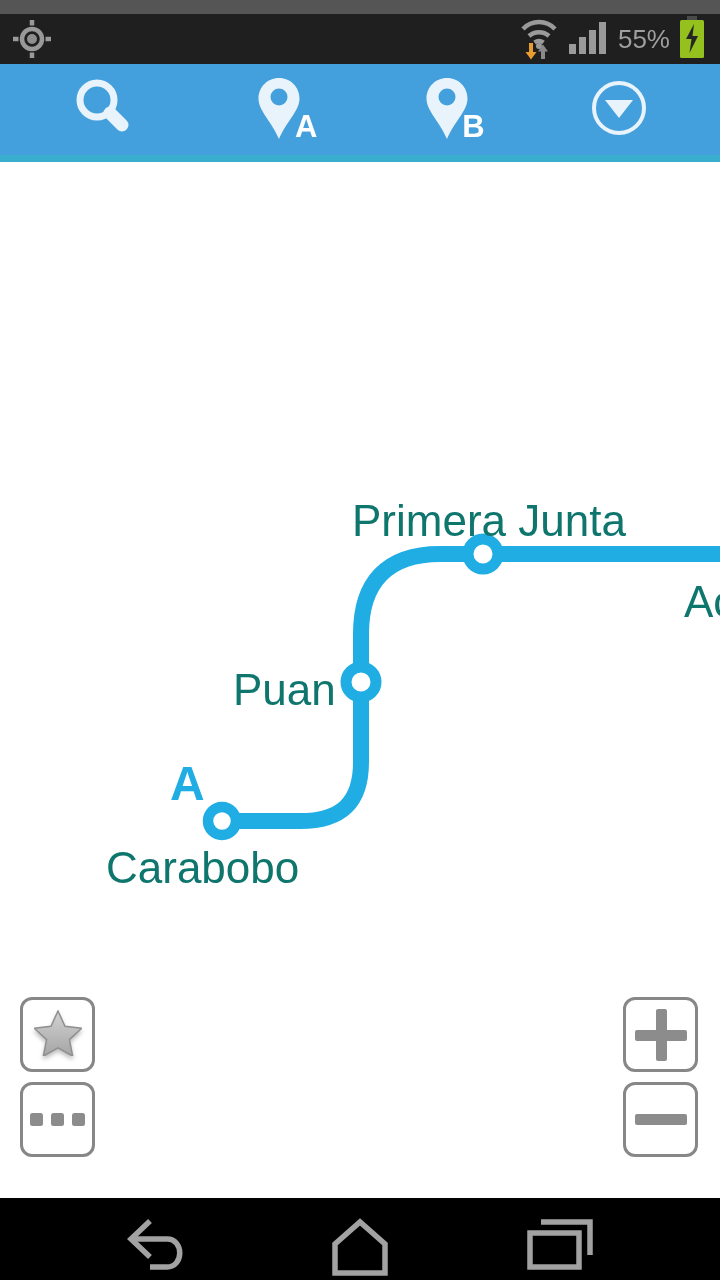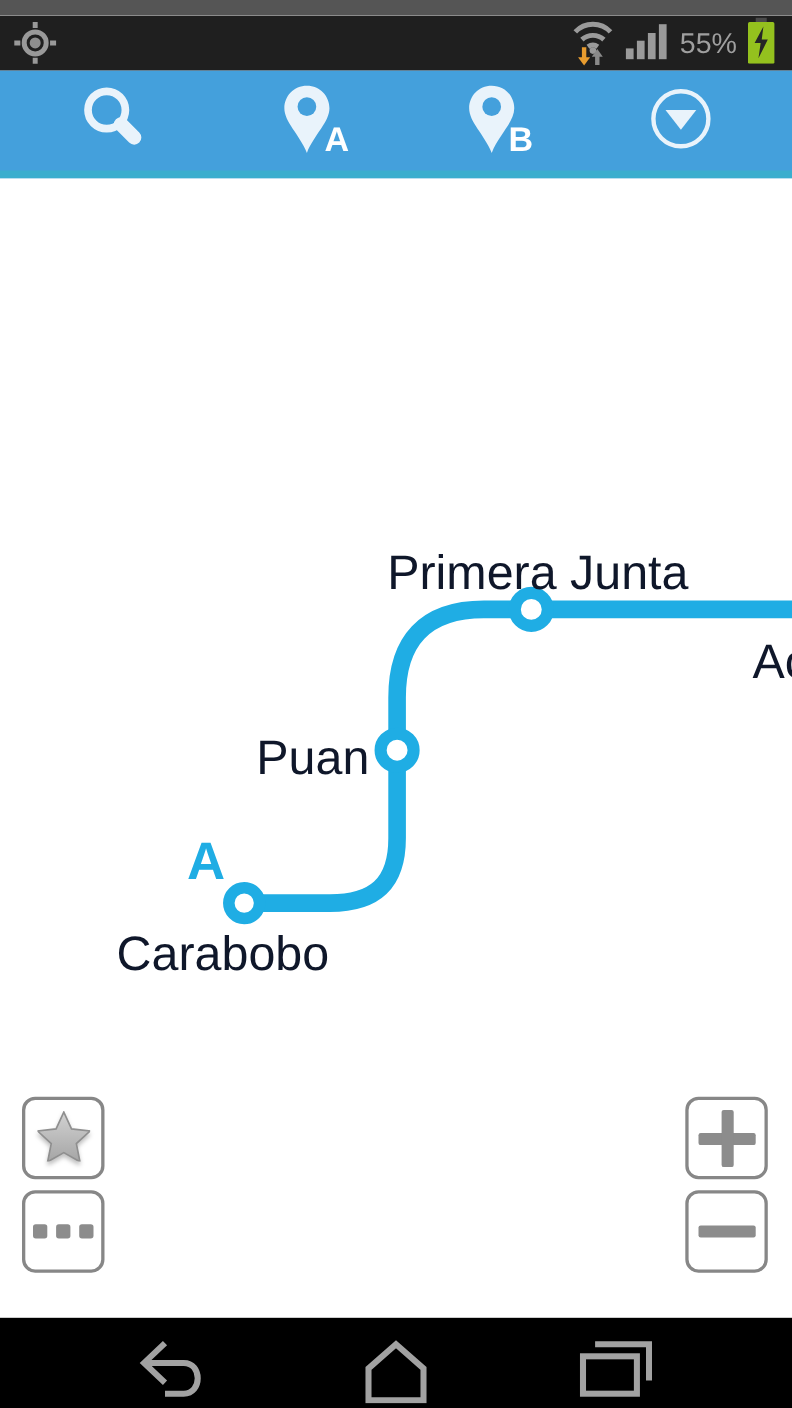--- a/index.html
+++ b/index.html
@@ -31,21 +31,21 @@
   .tb-btn { position:relative; background:none; border:none; display:flex; align-items:center; justify-content:center; }
   .pin-wrap { position:relative; width:48px; height:66px; }
   .pin-letter {
     position:absolute; right:-14px; bottom:-2px;
     color:#ffffff; font-size:31px; font-weight:bold;
   }
   
   .map-area { position:absolute; left:0; top:148px; width:720px; height:1036px; background:#ffffff; }
   .map-svg { position:absolute; left:0; top:0; }
   .station-label {
-    position:absolute; color:#0f172a; font-size:44px; white-space:nowrap; z-index:2;
+    position:absolute; color:#0f766e; font-size:44px; white-space:nowrap; z-index:2;
   }
   .lbl-primera { left:352px; top:334px; }
   .lbl-puan    { left:233px; top:503px; }
   .lbl-carabobo{ left:106px; top:681px; }
   .lbl-acoyte  { left:684px; top:415px; }
   .line-badge {
     position:absolute; left:170px; top:594px;
     color:#1FADE4; font-size:48px; font-weight:bold; z-index:2;
   }
   

